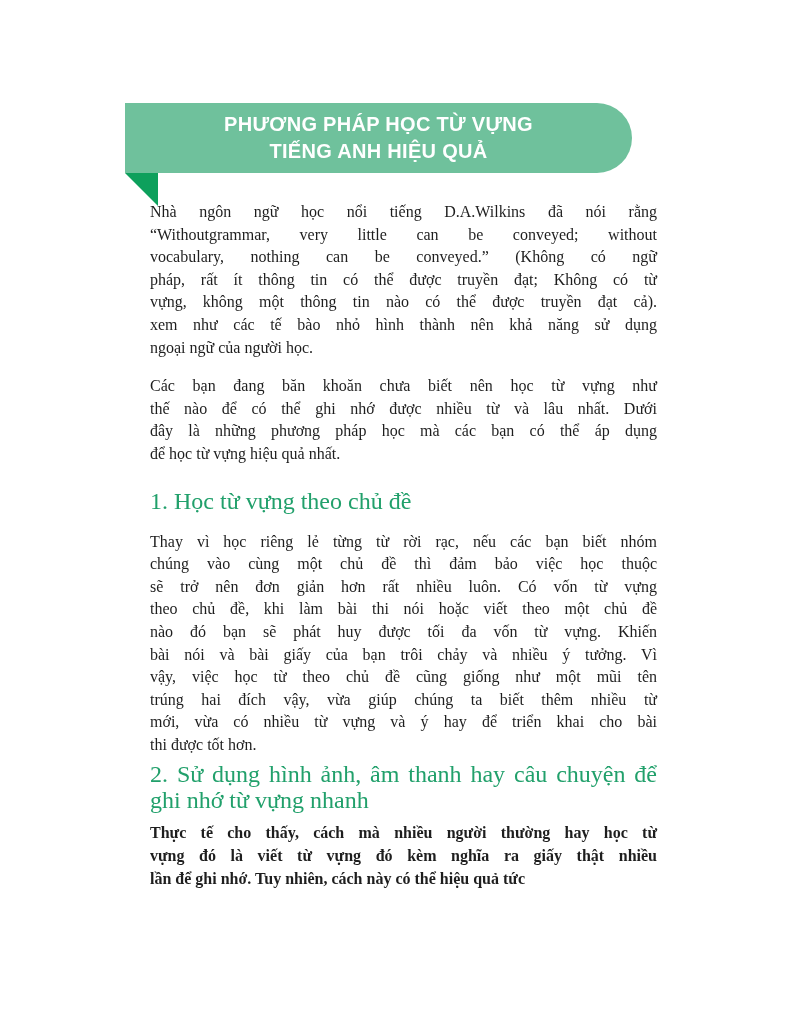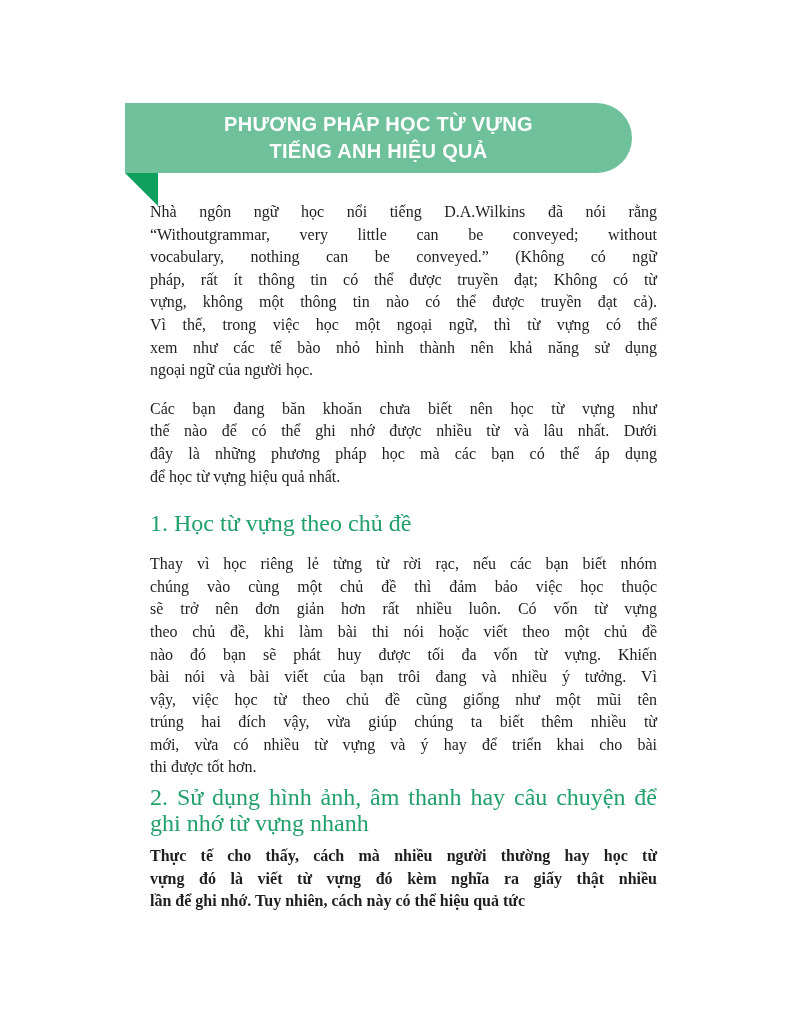--- a/index.html
+++ b/index.html
@@ -97,40 +97,39 @@
 
   <div class="fold"></div>
 
   <div class="article" id="article">
       <div class="block paragraph">
         <div class="tline">Nhà ngôn ngữ học nổi tiếng D.A.Wilkins đã nói rằng</div>
         <div class="tline">“Withoutgrammar, very little can be conveyed; without</div>
         <div class="tline">vocabulary, nothing can be conveyed.” (Không có ngữ</div>
         <div class="tline">pháp, rất ít thông tin có thể được truyền đạt; Không có từ</div>
         <div class="tline">vựng, không một thông tin nào có thể được truyền đạt cả).</div>
-        <div class="tline">Vì thế, trong việc học một ngoại ngữ, thì từ vựng có thể</div>
         <div class="tline">xem như các tế bào nhỏ hình thành nên khả năng sử dụng</div>
         <div class="tline last">ngoại ngữ của người học.</div>
       </div>
       <div class="block paragraph">
         <div class="tline">Các bạn đang băn khoăn chưa biết nên học từ vựng như</div>
         <div class="tline">thế nào để có thể ghi nhớ được nhiều từ và lâu nhất. Dưới</div>
         <div class="tline">đây là những phương pháp học mà các bạn có thể áp dụng</div>
         <div class="tline last">để học từ vựng hiệu quả nhất.</div>
       </div>
       <div class="block heading">
         <div class="tline last">1. Học từ vựng theo chủ đề</div>
       </div>
       <div class="block paragraph">
         <div class="tline">Thay vì học riêng lẻ từng từ rời rạc, nếu các bạn biết nhóm</div>
         <div class="tline">chúng vào cùng một chủ đề thì đảm bảo việc học thuộc</div>
         <div class="tline">sẽ trở nên đơn giản hơn rất nhiều luôn. Có vốn từ vựng</div>
         <div class="tline">theo chủ đề, khi làm bài thi nói hoặc viết theo một chủ đề</div>
         <div class="tline">nào đó bạn sẽ phát huy được tối đa vốn từ vựng. Khiến</div>
-        <div class="tline">bài nói và bài viết của bạn trôi đang và nhiều ý tưởng. Vì</div>
+        <div class="tline">bài nói và bài giấy của bạn trôi chảy và nhiều ý tưởng. Vì</div>
         <div class="tline">vậy, việc học từ theo chủ đề cũng giống như một mũi tên</div>
         <div class="tline">trúng hai đích vậy, vừa giúp chúng ta biết thêm nhiều từ</div>
         <div class="tline">mới, vừa có nhiều từ vựng và ý hay để triển khai cho bài</div>
         <div class="tline last">thi được tốt hơn.</div>
       </div>
       <div class="block heading">
         <div class="tline">2. Sử dụng hình ảnh, âm thanh hay câu chuyện để</div>
         <div class="tline last">ghi nhớ từ vựng nhanh</div>
       </div>
       <div class="block paragraph">

